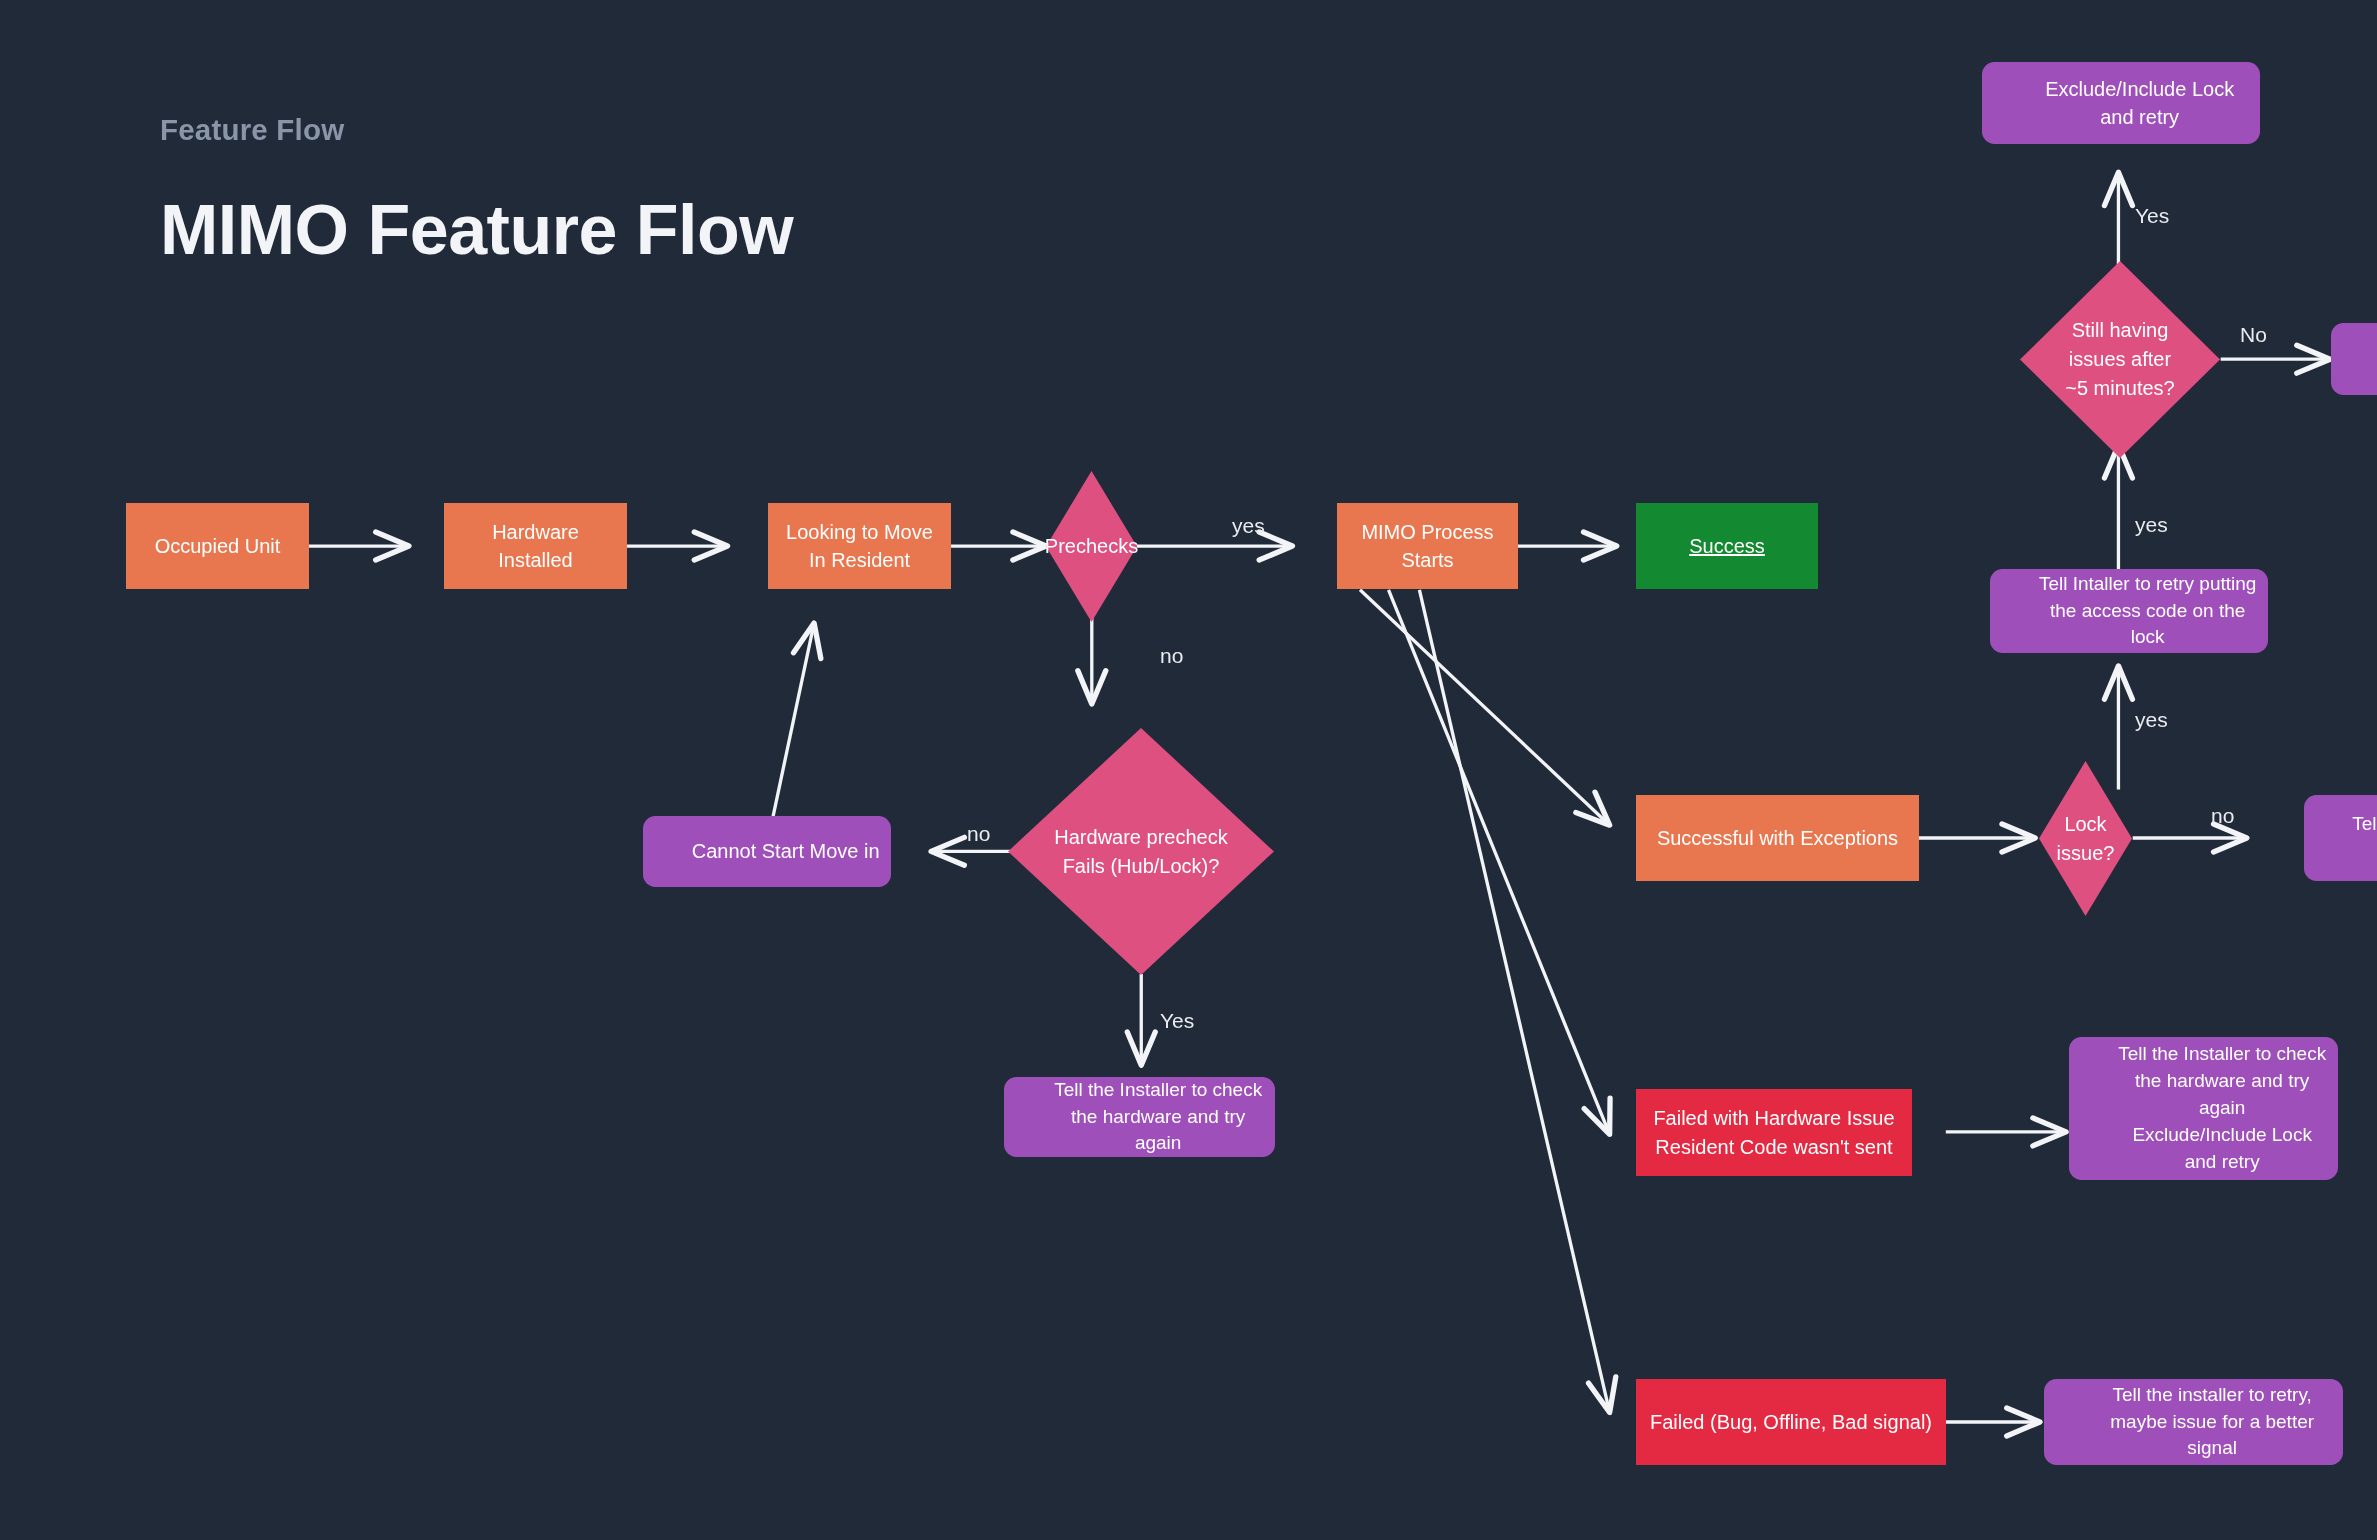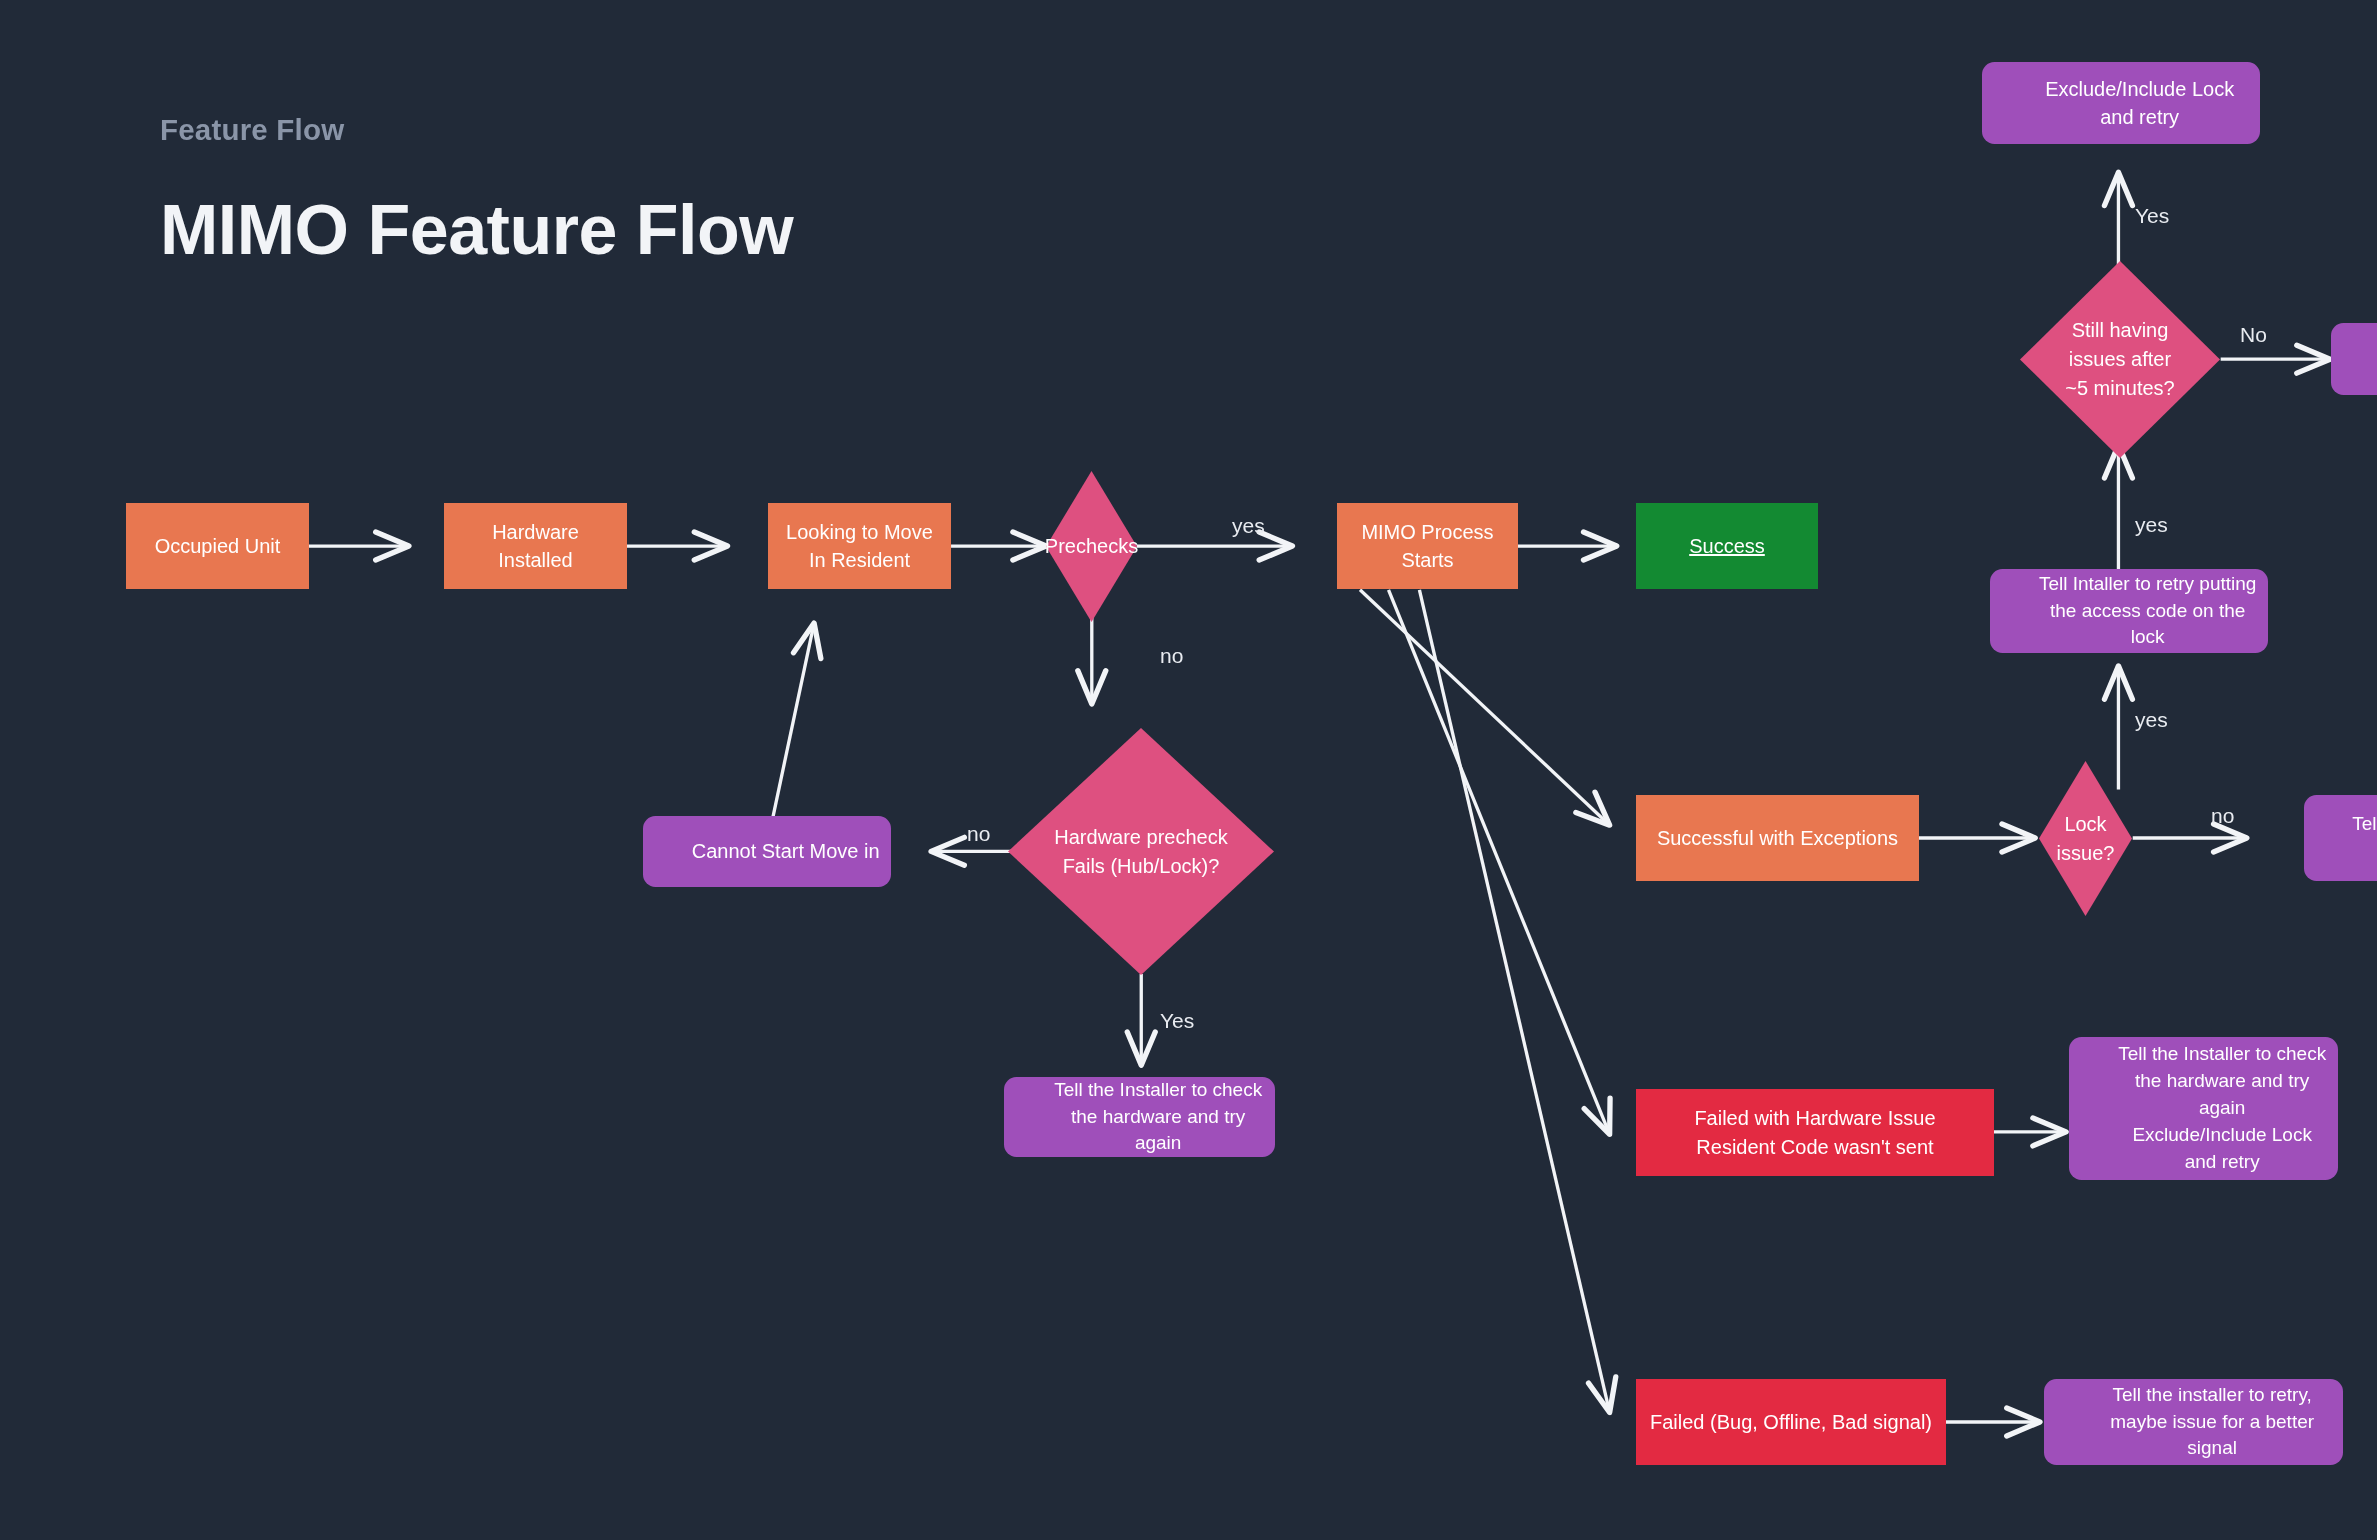--- a/index.html
+++ b/index.html
@@ -171,21 +171,21 @@
 
   <div class="node rounded purple" style="left:1982px;top:62px;width:278px;height:82px;font-size:20px;white-space:pre-line;">
     <span>Exclude/Include Lock
 and retry</span>
   </div>
 
   <div class="node rounded purple" style="left:2331px;top:323px;width:218px;height:72px;font-size:20px;">
     <span>Contact Support</span>
   </div>
 
-  <div class="node rect red" style="left:1636px;top:1089px;width:358px;height:87px;font-size:20px;white-space:pre-line;align-items:center;">
+  <div class="node rect red" style="left:1636px;top:1089px;width:276px;height:87px;font-size:20px;white-space:pre-line;align-items:center;">
     <span>Failed with Hardware Issue
 Resident Code wasn't sent</span>
   </div>
 
   <div class="node rounded purple" style="left:2069px;top:1037px;width:269px;height:143px;font-size:19px;flex-direction:column;">
     <span style="white-space:pre-line;">Tell the Installer to check
 the hardware and try again</span>
     <span style="height:23px;"></span>
     <span style="white-space:pre-line;">Exclude/Include Lock
 and retry</span>

